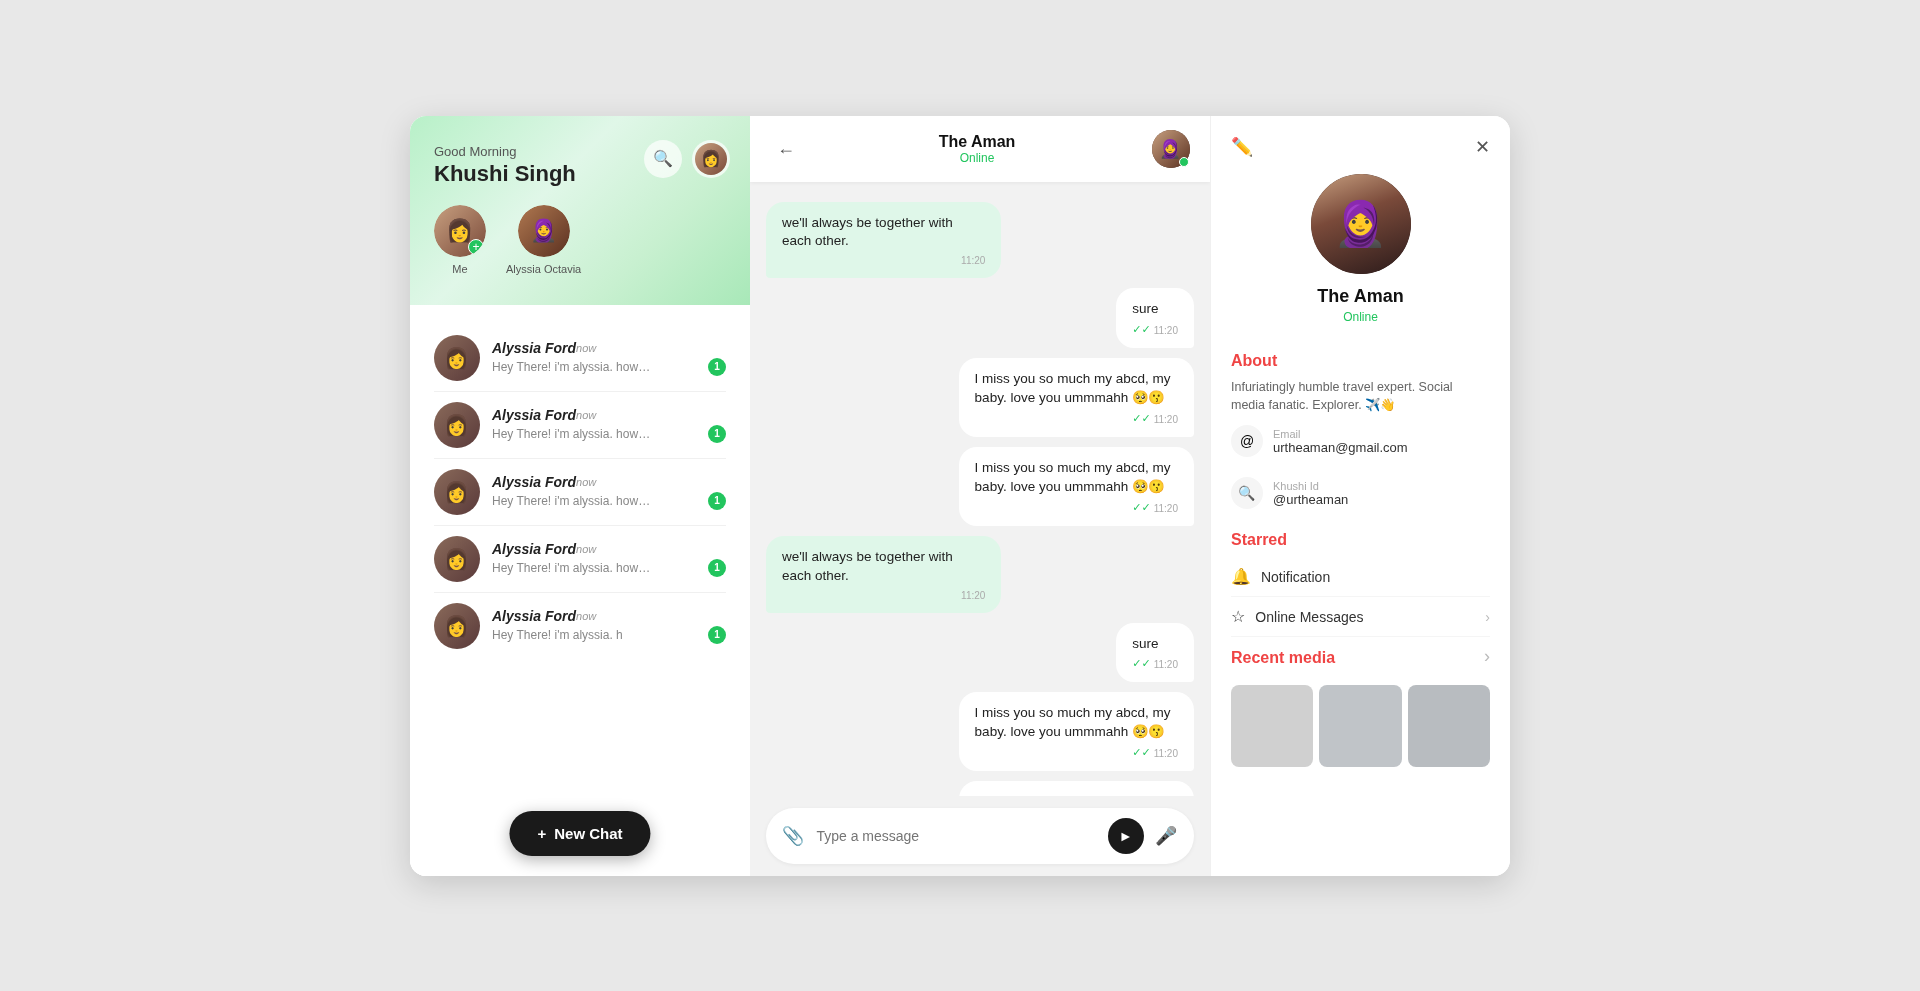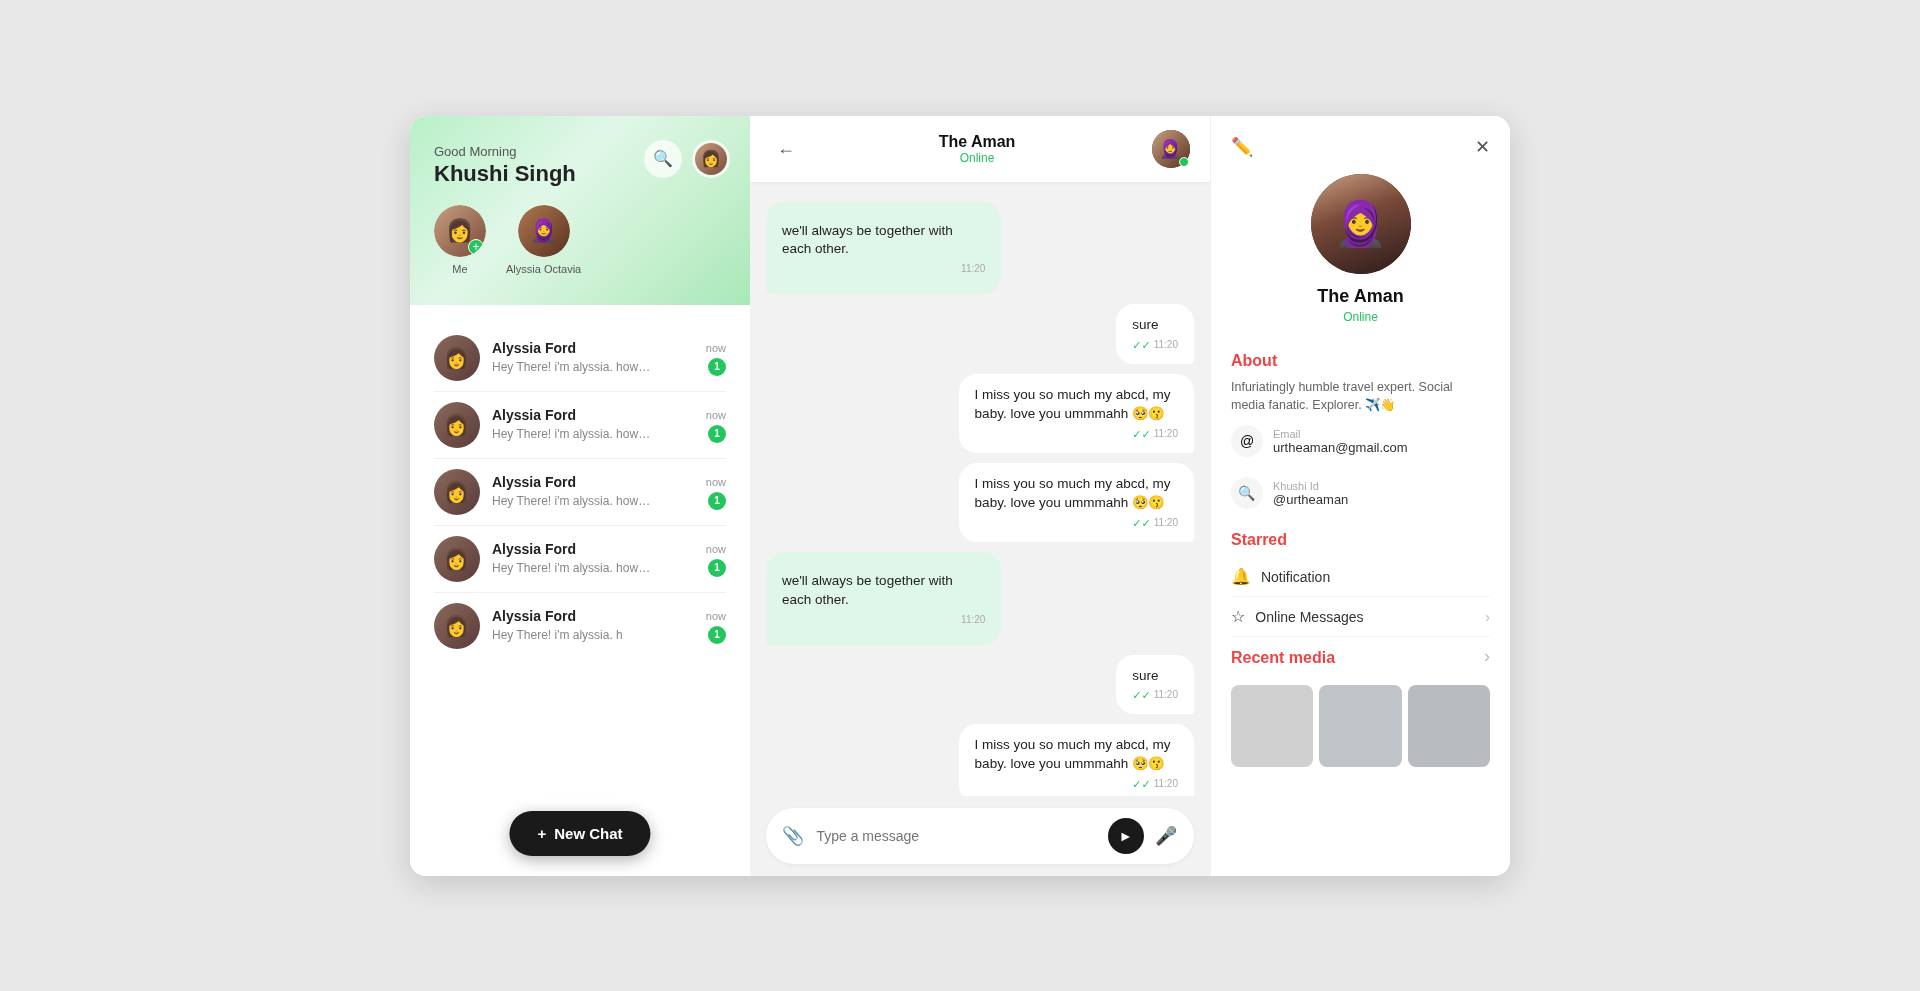--- a/index.html
+++ b/index.html
@@ -159,22 +159,23 @@
       justify-content: center;
       font-size: 20px;
       flex-shrink: 0;
     }
     .chat-info {
       flex: 1;
       min-width: 0;
     }
     .chat-name-row {
       display: flex;
-      justify-content: space-between;
-      align-items: center;
+      justify-content: flex-start;
+      align-items: center;
+      font-style: italic;
     }
     .chat-name {
       font-size: 14px;
       font-weight: 600;
       color: #222;
     }
     .chat-time {
       font-size: 11px;
       color: #999;
     }
@@ -301,42 +302,42 @@
       padding: 20px 16px;
       display: flex;
       flex-direction: column;
       gap: 10px;
     }
     .messages-area::-webkit-scrollbar { width: 3px; }
     .messages-area::-webkit-scrollbar-thumb { background: #ccc; border-radius: 3px; }
     .msg-received {
       background: #dff7e9;
       border-radius: 18px 18px 18px 4px;
-      padding: 20px 16px;
+      padding: 12px 16px;
       max-width: 55%;
       align-self: flex-start;
       position: relative;
     }
     .msg-sent {
       background: #fff;
       border-radius: 18px 18px 4px 18px;
       padding: 12px 16px;
       max-width: 55%;
       align-self: flex-end;
       position: relative;
     }
     .msg-text {
       font-size: 13.5px;
       color: #222;
       line-height: 1.4;
     }
     .msg-time-row {
       display: flex;
       justify-content: flex-end;
-      align-items: flex-start;
+      align-items: flex-end;
       gap: 3px;
       margin-top: 4px;
     }
     .msg-time {
       font-size: 10px;
       color: #aaa;
     }
     .msg-check {
       color: #22c55e;
       font-size: 11px;

